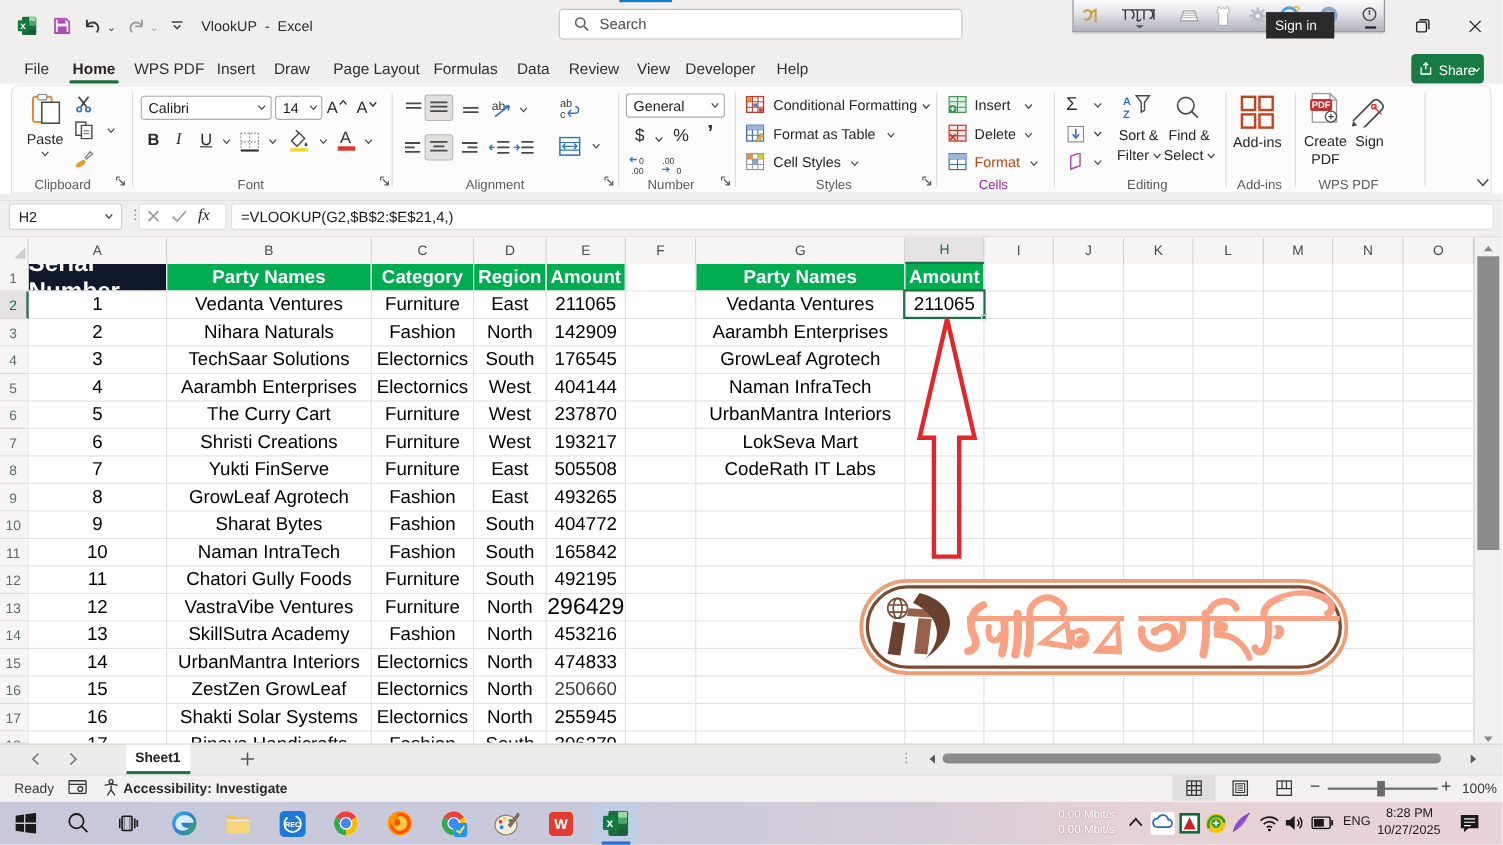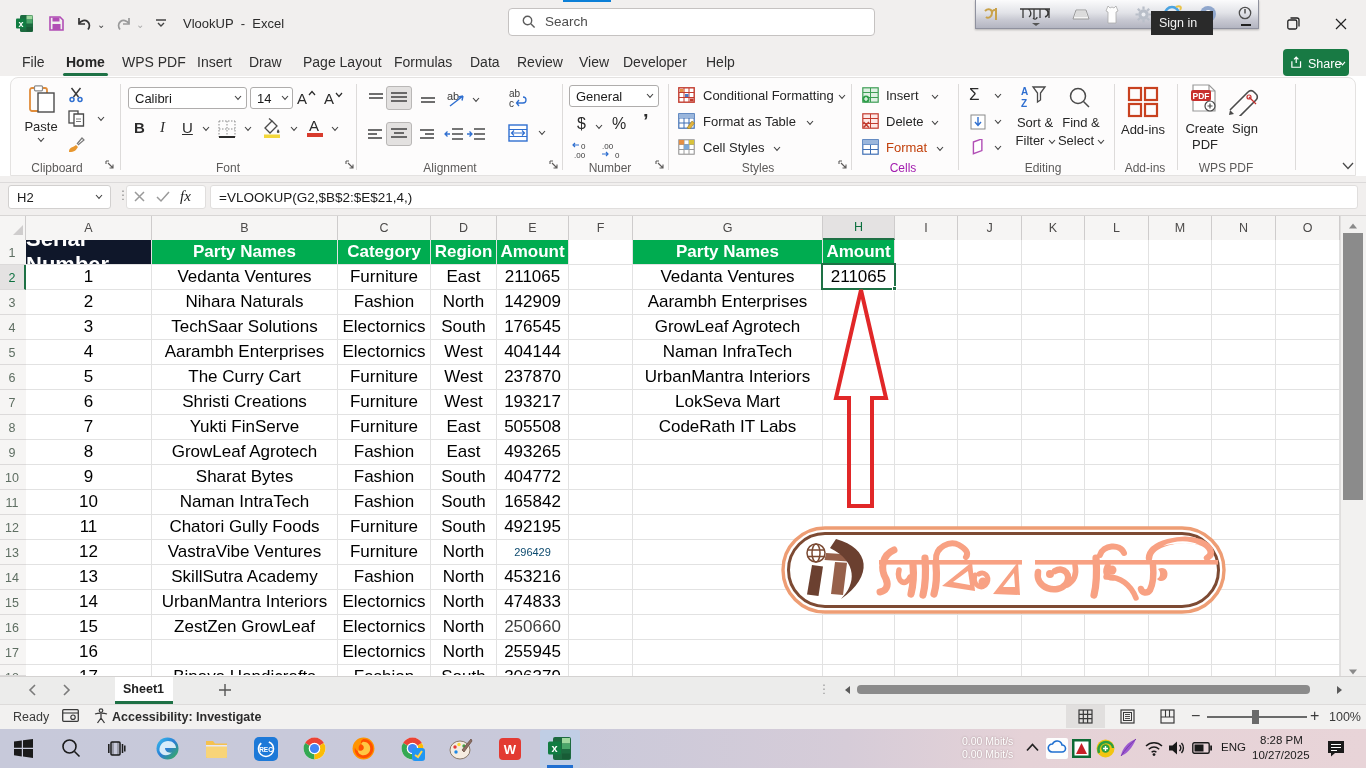--- a/index.html
+++ b/index.html
@@ -744,21 +744,21 @@
 <div class="ab" style="left:152px;top:540px;width:185px;height:24px;overflow:hidden">
       <div class="ab" style="left:0;top:0;width:185px;height:24px;color:#000;font-size:17px;display:flex;align-items:center;justify-content:center">VastraVibe Ventures</div>
     </div>
 <div class="ab" style="left:338px;top:540px;width:92px;height:24px;overflow:hidden">
       <div class="ab" style="left:0;top:0;width:92px;height:24px;color:#000;font-size:17px;display:flex;align-items:center;justify-content:center">Furniture</div>
     </div>
 <div class="ab" style="left:431px;top:540px;width:65px;height:24px;overflow:hidden">
       <div class="ab" style="left:0;top:0;width:65px;height:24px;color:#000;font-size:17px;display:flex;align-items:center;justify-content:center">North</div>
     </div>
 <div class="ab" style="left:497px;top:540px;width:71px;height:24px;overflow:hidden">
-      <div class="ab" style="left:0;top:0;width:71px;height:24px;color:#0c4a6e;font-size:11px;display:flex;align-items:center;justify-content:center">296429</div>
+      <div class="ab" style="left:0;top:0;width:71px;height:24px;color:#000000;font-size:21px;display:flex;align-items:center;justify-content:center">296429</div>
     </div>
 <div class="ab" style="left:26px;top:565px;width:125px;height:24px;overflow:hidden">
       <div class="ab" style="left:0;top:0;width:125px;height:24px;color:#000;font-size:17px;display:flex;align-items:center;justify-content:center">13</div>
     </div>
 <div class="ab" style="left:152px;top:565px;width:185px;height:24px;overflow:hidden">
       <div class="ab" style="left:0;top:0;width:185px;height:24px;color:#000;font-size:17px;display:flex;align-items:center;justify-content:center">SkillSutra Academy</div>
     </div>
 <div class="ab" style="left:338px;top:565px;width:92px;height:24px;overflow:hidden">
       <div class="ab" style="left:0;top:0;width:92px;height:24px;color:#000;font-size:17px;display:flex;align-items:center;justify-content:center">Fashion</div>
     </div>
@@ -793,20 +793,23 @@
       <div class="ab" style="left:0;top:0;width:92px;height:24px;color:#000;font-size:17px;display:flex;align-items:center;justify-content:center">Electornics</div>
     </div>
 <div class="ab" style="left:431px;top:615px;width:65px;height:24px;overflow:hidden">
       <div class="ab" style="left:0;top:0;width:65px;height:24px;color:#000;font-size:17px;display:flex;align-items:center;justify-content:center">North</div>
     </div>
 <div class="ab" style="left:497px;top:615px;width:71px;height:24px;overflow:hidden">
       <div class="ab" style="left:0;top:0;width:71px;height:24px;color:#404040;font-size:17px;display:flex;align-items:center;justify-content:center">250660</div>
     </div>
 <div class="ab" style="left:26px;top:640px;width:125px;height:24px;overflow:hidden">
       <div class="ab" style="left:0;top:0;width:125px;height:24px;color:#000;font-size:17px;display:flex;align-items:center;justify-content:center">16</div>
+    </div>
+<div class="ab" style="left:152px;top:640px;width:185px;height:24px;overflow:hidden">
+      <div class="ab" style="left:0;top:0;width:185px;height:24px;color:#000;font-size:17px;display:flex;align-items:center;justify-content:center">Shakti Solar Systems</div>
     </div>
 <div class="ab" style="left:338px;top:640px;width:92px;height:24px;overflow:hidden">
       <div class="ab" style="left:0;top:0;width:92px;height:24px;color:#000;font-size:17px;display:flex;align-items:center;justify-content:center">Electornics</div>
     </div>
 <div class="ab" style="left:431px;top:640px;width:65px;height:24px;overflow:hidden">
       <div class="ab" style="left:0;top:0;width:65px;height:24px;color:#000;font-size:17px;display:flex;align-items:center;justify-content:center">North</div>
     </div>
 <div class="ab" style="left:497px;top:640px;width:71px;height:24px;overflow:hidden">
       <div class="ab" style="left:0;top:0;width:71px;height:24px;color:#000;font-size:17px;display:flex;align-items:center;justify-content:center">255945</div>
     </div>

